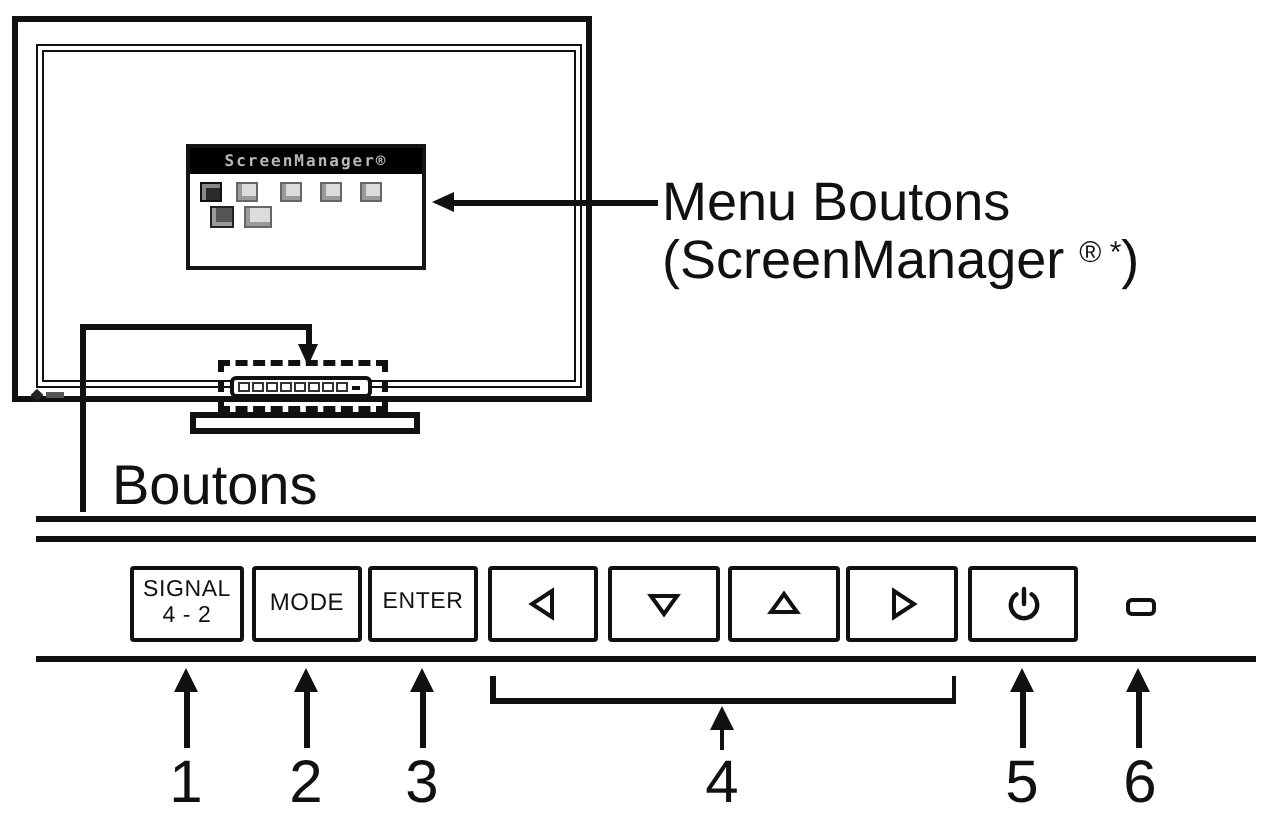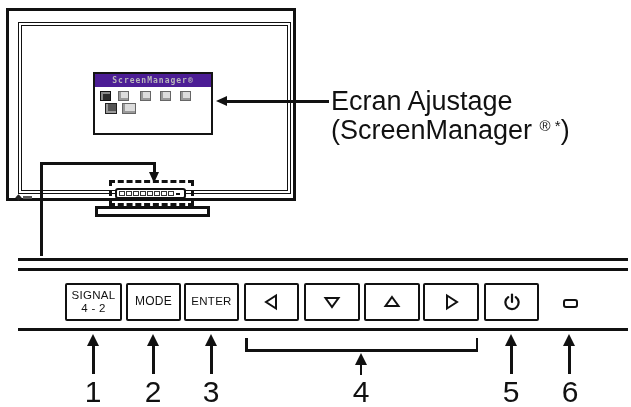--- a/index.html
+++ b/index.html
@@ -7,21 +7,21 @@
           font-family:"Liberation Sans", sans-serif;color:#111;}
   .abs{position:absolute;box-sizing:border-box;}
 
   
   .monitor-frame{left:6px;top:8px;width:290px;height:193px;border:3px solid #111;background:#fff;}
   .screen-outer{left:15px;top:19px;width:273px;height:172px;border:1px solid #111;}
   .screen-inner{position:absolute;left:2px;top:2px;right:2px;bottom:2px;border:1px solid #111;box-sizing:border-box;}
 
   
   .osd{left:93px;top:72px;width:120px;height:63px;background:#fff;border:2px solid #141414;}
-  .osd-title{position:absolute;left:0;top:0;width:100%;height:13px;background:#4c1d95;color:#b8b8b8;
+  .osd-title{position:absolute;left:0;top:0;width:100%;height:13px;background:#000000;color:#b8b8b8;
              font-family:"DejaVu Sans Mono", monospace;font-size:8px;font-weight:bold;
              text-align:center;line-height:13px;letter-spacing:1px;}
   .osd-ic{position:absolute;width:9px;height:8px;background:#dcdcdc;border:1px solid #666;
           box-shadow:inset 2px -2px 0 #9a9a9a;}
   .osd-ic.sel{background:#2a2a2a;border-color:#111;box-shadow:inset 2px 2px 0 #888;}
   .osd-footer{position:absolute;left:0;bottom:4px;width:100%;text-align:center;color:#222;
               font-family:"DejaVu Sans Mono", monospace;font-size:9px;font-weight:bold;letter-spacing:1px;}
 
   
   .hline{background:#111;height:2.5px;}
@@ -79,21 +79,21 @@
     <span class="osd-ic" style="left:65px;top:17px;"></span>
     <span class="osd-ic" style="left:85px;top:17px;"></span>
     <span class="osd-ic" style="left:10px;top:29px;width:10px;height:9px;background:#555;border-color:#222;"></span>
     <span class="osd-ic" style="left:27px;top:29px;width:12px;height:9px;"></span>
   </div>
 
   <div class="abs arrow-left" style="left:216px;top:96px;"></div>
   <div class="abs hline" style="left:226px;top:100px;width:103px;"></div>
 
   <div class="abs label-big" style="left:331px;top:87px;">
-    <div>Ecran Ajustage</div>
+    <div>Menu Boutons</div>
     <div><span>(ScreenManager </span><span class="sup">® *</span><span>)</span></div>
   </div>
 
   <div class="abs hline" style="left:40px;top:162px;width:115px;"></div>
   <div class="abs vline" style="left:40px;top:162px;height:94px;"></div>
   <div class="abs vline" style="left:153px;top:162px;height:12px;"></div>
   <div class="abs arrow-down" style="left:149px;top:172px;"></div>
 
   <div class="abs dashed-box"></div>
   <div class="abs strip">
@@ -102,20 +102,21 @@
     <span class="mini"></span>
     <span class="mini"></span>
     <span class="mini"></span>
     <span class="mini"></span>
     <span class="mini"></span>
     <span class="mini"></span>
     <span class="mini-led"></span>
   </div>
   <div class="abs stand"></div>
 
+  <div class="abs boutons">Boutons</div>
 
   <div class="abs hline" style="left:18px;top:258px;width:610px;height:3px;"></div>
   <div class="abs hline" style="left:18px;top:268px;width:610px;height:3px;"></div>
   <div class="abs hline" style="left:18px;top:328px;width:610px;height:3px;"></div>
 
   <div class="abs btn small" style="left:65px;width:57px;">
     <div>SIGNAL</div>
     <div>4 - 2</div>
   </div>
   <div class="abs btn" style="left:126px;width:55px;">

